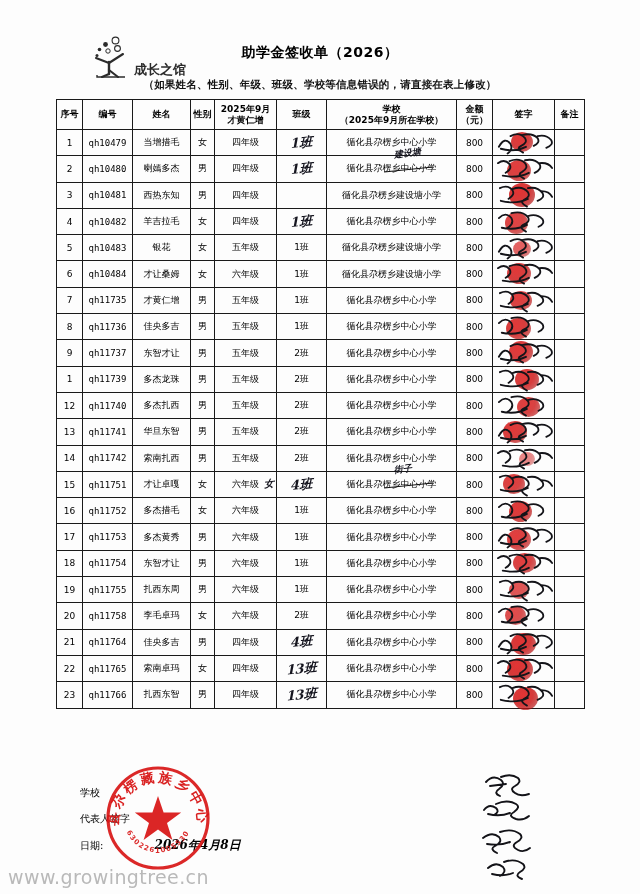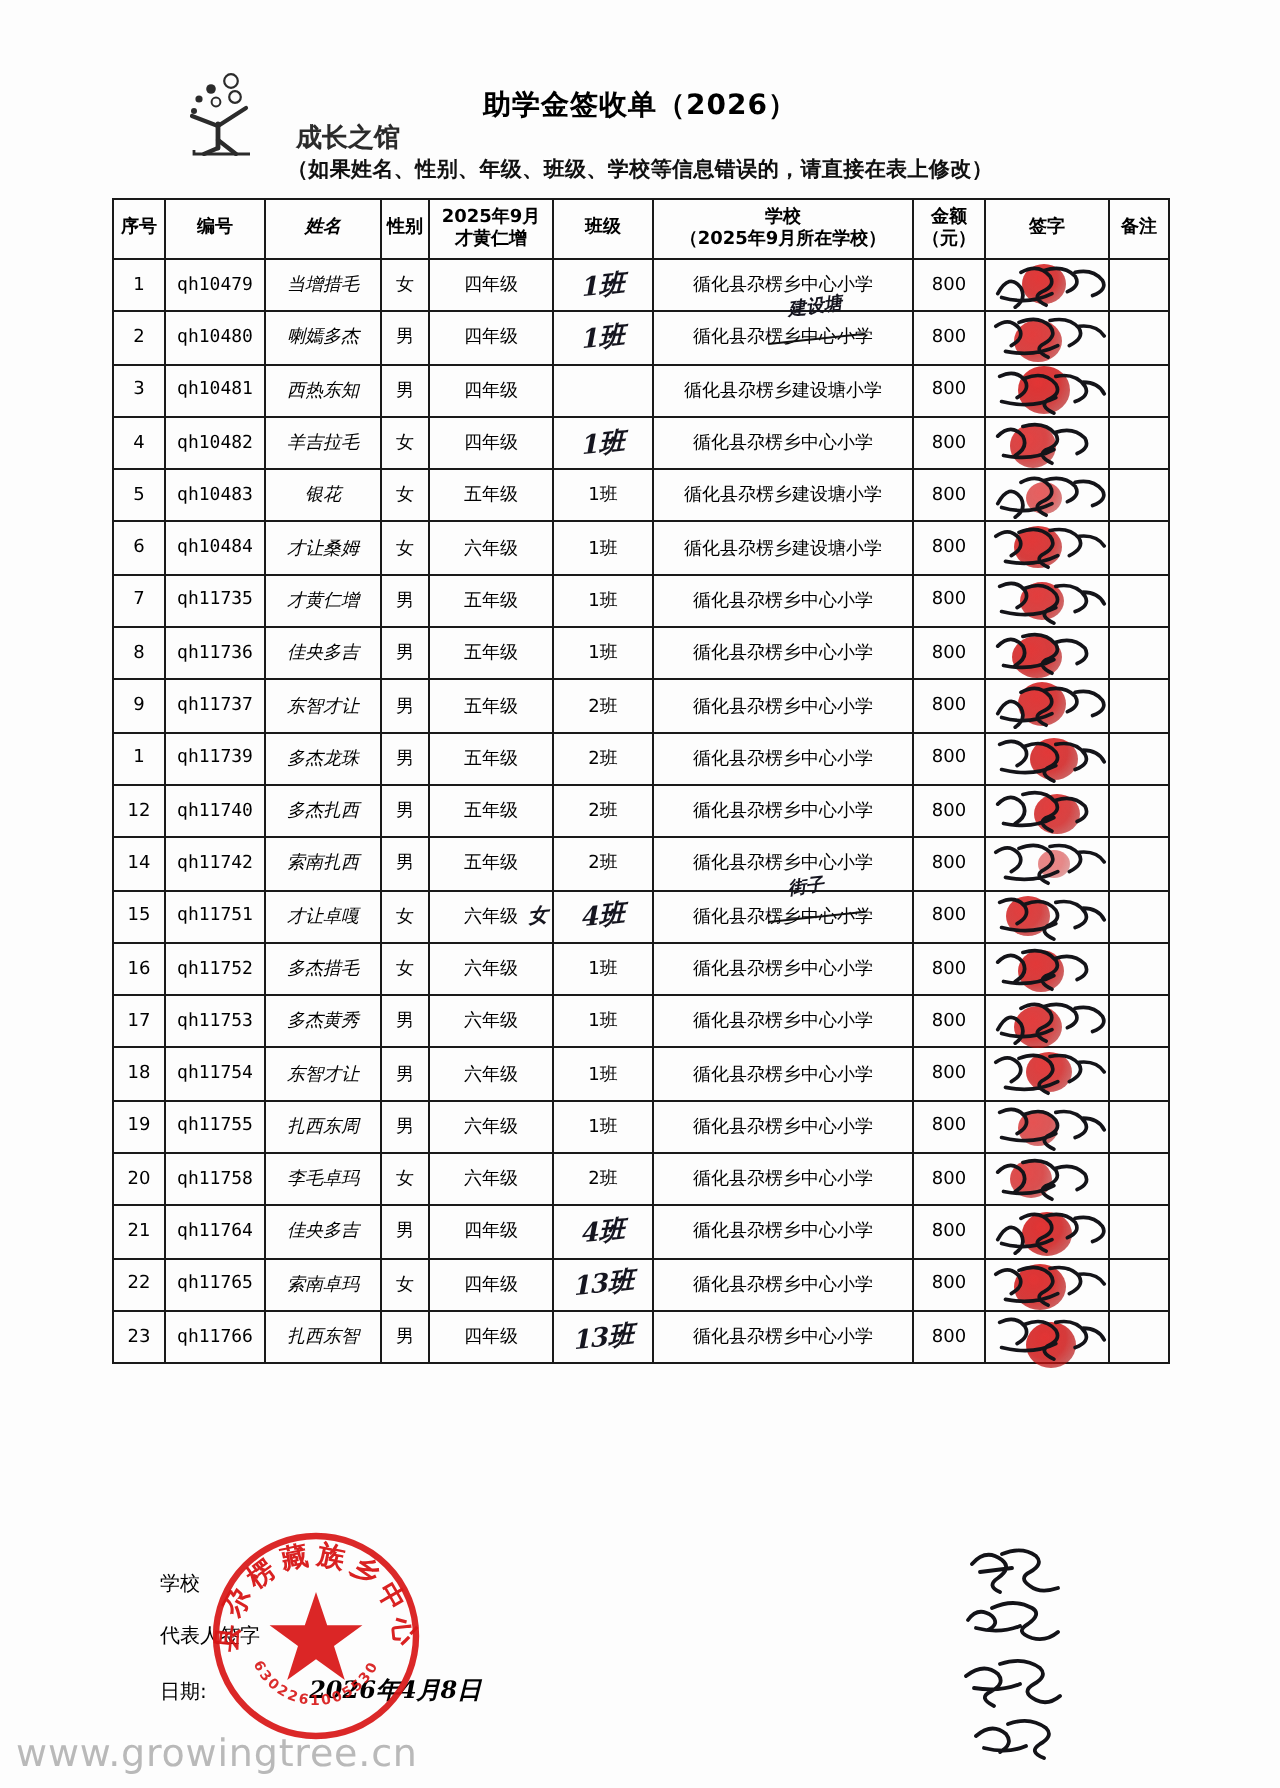--- a/index.html
+++ b/index.html
@@ -24,21 +24,21 @@
   .header {
     position: relative;
     height: 70px;
   }
   .logo-wrap {
     position: absolute;
     left: 92px;
     top: 36px;
     display: flex;
     align-items: flex-end;
-    gap: 16px;
+    gap: 2px;
   }
   .logo-mark { width: 40px; height: 42px; display: block; }
   .logo-text {
     font-size: 13px;
     font-weight: bold;
     letter-spacing: 0px;
     color: #2b2b2b;
     line-height: 1;
     padding-bottom: 2px;
     font-family: "DejaVu Sans", "Liberation Sans", sans-serif;
@@ -88,21 +88,21 @@
   table.grid thead th {
     height: 30px;
     font-weight: bold;
     font-size: 9px;
     line-height: 1.15;
   }
   table.grid tbody td { height: 26.3px; }
 
   .c-seq   { width: 26px; }
   .c-code  { width: 50px; font-size: 8.5px; font-family: "DejaVu Sans Mono", "Liberation Mono", monospace; }
-  .c-name  { width: 58px; font-style: italic; }
+  .c-name  { width: 58px; }
   .c-sex   { width: 24px; margin-left: 12px; }
   .c-grade { width: 62px; }
   .c-class { width: 50px; }
   .c-school{ width: 130px; }
   .c-amt   { width: 36px; }
   .c-sign  { width: 62px; position: relative; }
   .c-note  { width: 30px; }
 
   
   .hand {
@@ -442,20 +442,37 @@
             <td class="c-amt">800</td>
             <td class="c-sign sig-cell">
               <div class="sig-stamp" style="left: 24px; top: 4px; width: 23px; height: 20px; opacity: 0.88;"></div>
               <svg class="sig-ink" viewBox="0 0 62 28">
                 <path d="M4 12 q7 -7 13 0 q3 6 -4 10 M17 7 q11 -3 17 4 q3 5 -5 8 q-5 3 3 7 M34 10 q9 -3 15 3 q3 5 -4 8 M7 22 q15 3 26 -3" stroke="#141419" fill="none" stroke-width="1.9" stroke-linecap="round" stroke-linejoin="round"></path>
               </svg>
             </td>
             <td class="c-note"></td>
           </tr>
           <tr>
+            <td class="c-seq">13</td>
+            <td class="c-code">qh11741</td>
+            <td class="c-name">华旦东智</td>
+            <td class="c-sex">男</td>
+            <td class="c-grade">五年级</td>
+            <td class="c-class">2班</td>
+            <td class="c-school">循化县尕楞乡中心小学</td>
+            <td class="c-amt">800</td>
+            <td class="c-sign sig-cell">
+              <div class="sig-stamp" style="left: 10px; top: 2px; width: 24px; height: 22px; opacity: 0.9;"></div>
+              <svg class="sig-ink" viewBox="0 0 62 28">
+                <path d="M4 20 q6 -11 12 -3 q3 6 -3 10 M16 9 q9 -5 15 2 q3 5 -4 8 q-6 3 2 7 M28 8 q10 -3 16 3 q3 5 -4 8 M44 9 q9 -2 14 4 q3 5 -5 8 M6 22 q14 4 26 -2" stroke="#141419" fill="none" stroke-width="1.9" stroke-linecap="round" stroke-linejoin="round"></path>
+              </svg>
+            </td>
+            <td class="c-note"></td>
+          </tr>
+          <tr>
             <td class="c-seq">14</td>
             <td class="c-code">qh11742</td>
             <td class="c-name">索南扎西</td>
             <td class="c-sex">男</td>
             <td class="c-grade">五年级</td>
             <td class="c-class">2班</td>
             <td class="c-school">循化县尕楞乡中心小学</td>
             <td class="c-amt">800</td>
             <td class="c-sign sig-cell">
               <div class="sig-stamp" style="left: 26px; top: 6px; width: 16px; height: 14px; opacity: 0.55;"></div>

